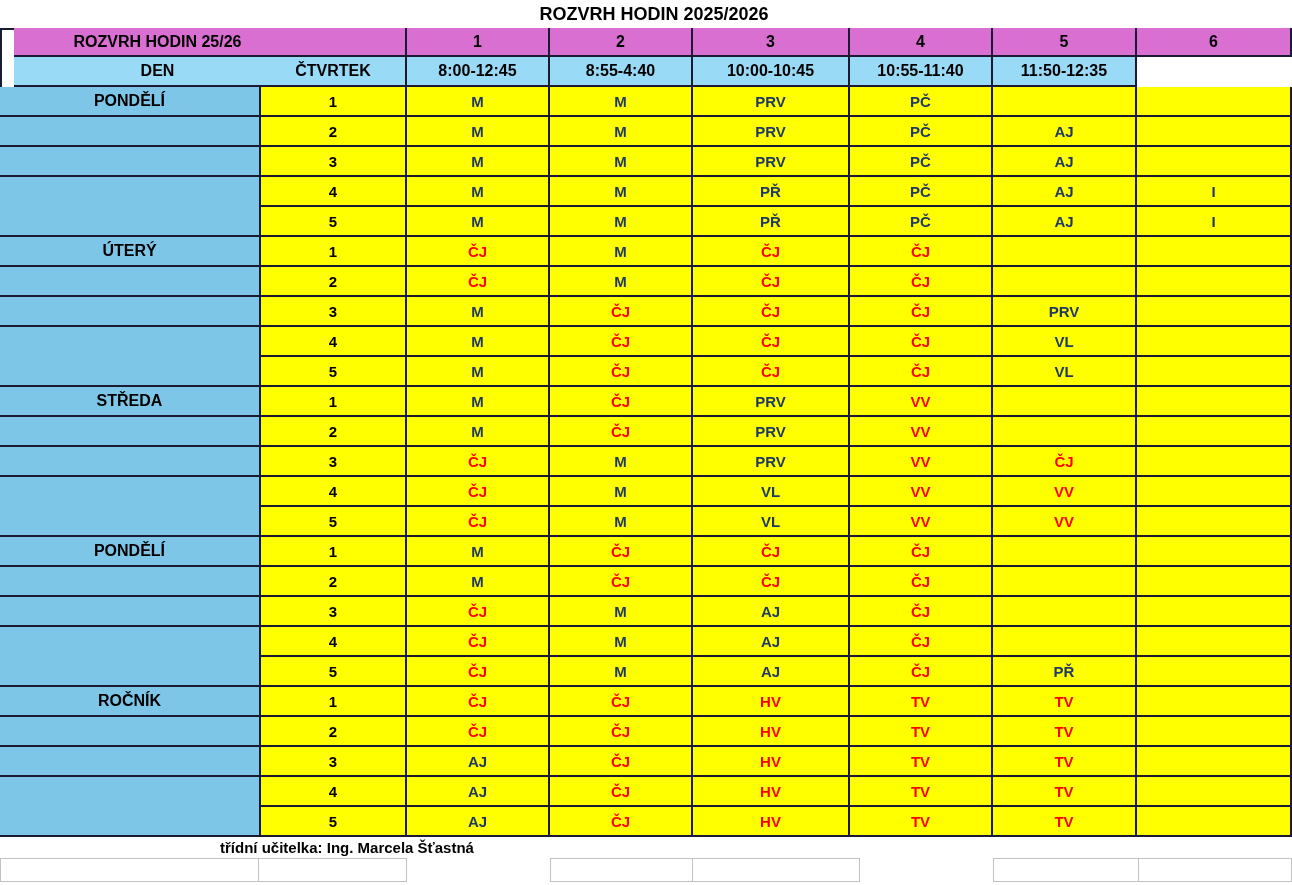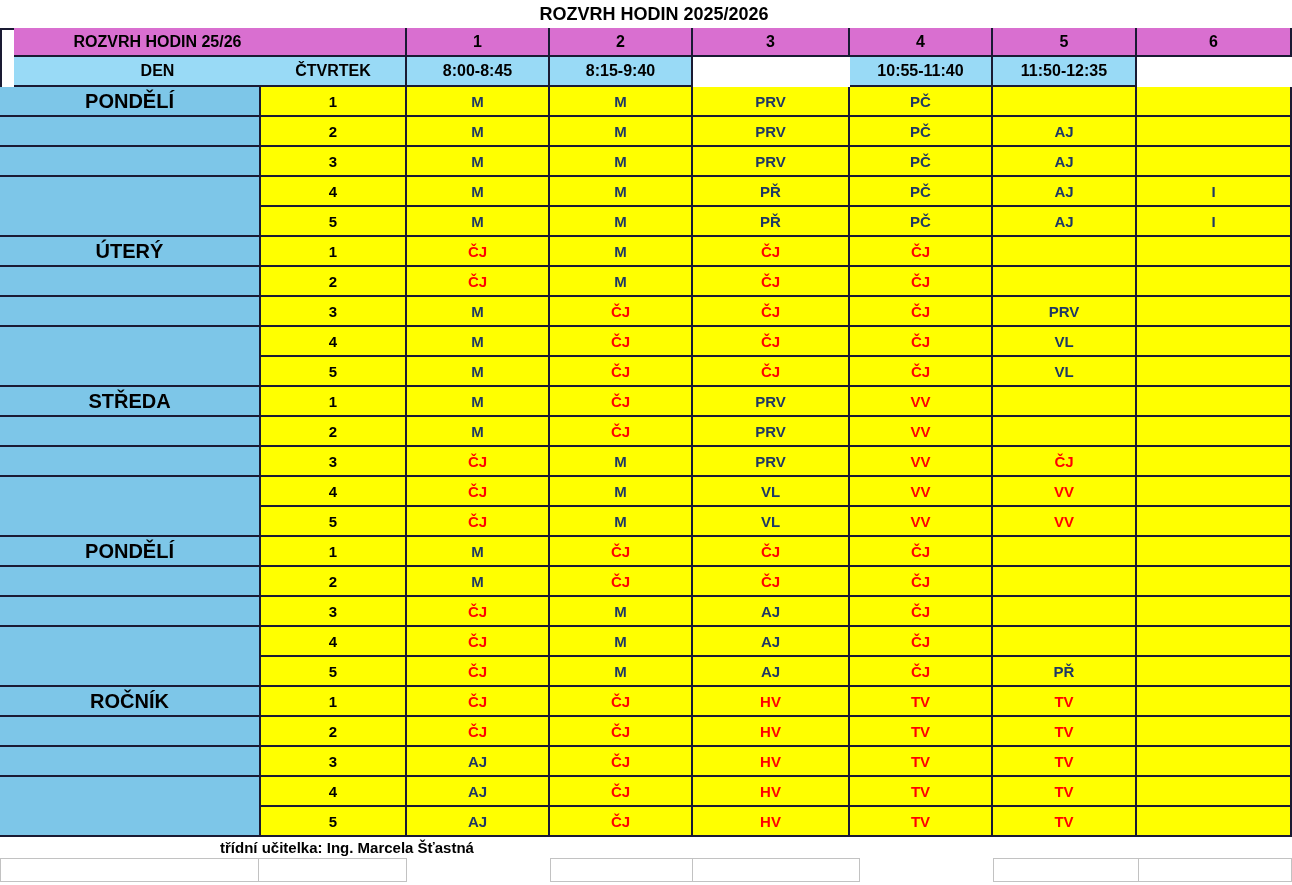--- a/index.html
+++ b/index.html
@@ -20,21 +20,21 @@
   .c6{left:993px;width:144px}.c7{left:1137px;width:155px}
   .rm{top:28px;height:29px}.rb{top:57px;height:30px}
   
   .magenta{background:#D96FD0}
   .hblue{background:#99DAF6}
   .dblue{background:#7DC6E8}
   .yellow{background:#FFFF00}
   .navy{color:#1F3864}
   .red{color:#FF0000}
   .hdr{font-size:16px}
-  .dayname{font-size:20px}
+  .dayname{font-size:16px}
   .footer-row{position:absolute;left:0;top:837px;width:1292px;height:21px;background:#fff;}
   .footer-cell{position:absolute;top:0;height:21px;display:flex;align-items:center;
                justify-content:center;font-weight:bold;font-size:15px;color:#000;}
   .ghost{position:absolute;box-sizing:border-box;border:1px solid #c2c2c2;background:#fff;}
 </style>
 </head>
 <body>
 
 <div class="page">
 
@@ -46,22 +46,23 @@
   <div class="cell magenta hdr rm c1"></div>
   <div class="cell magenta hdr rm c2">1</div>
   <div class="cell magenta hdr rm c3">2</div>
   <div class="cell magenta hdr rm c4">3</div>
   <div class="cell magenta hdr rm c5">4</div>
   <div class="cell magenta hdr rm c6">5</div>
   <div class="cell magenta hdr rm c7">6</div>
 
   <div class="cell hblue hdr rb c0">DEN</div>
   <div class="cell hblue hdr rb c1">ČTVRTEK</div>
-  <div class="cell hblue hdr rb c2">8:00-8:45</div>
-  <div class="cell hblue hdr rb c3">8:15-9:40</div>
+  <div class="cell hblue hdr rb c2">8:00-12:45</div>
+  <div class="cell hblue hdr rb c3">8:55-4:40</div>
+  <div class="cell hblue hdr rb c4">10:00-10:45</div>
   <div class="cell hblue hdr rb c5">10:55-11:40</div>
   <div class="cell hblue hdr rb c6">11:50-12:35</div>
 
   <div id="grid">
       <div class="cell dblue dayname" style="left: 0px; width: 261px; top: 87px; height: 30px;">PONDĚLÍ</div>
       <div class="cell dblue" style="left: 0px; width: 261px; top: 117px; height: 30px;"></div>
       <div class="cell dblue" style="left: 0px; width: 261px; top: 147px; height: 30px;"></div>
       <div class="cell dblue" style="left: 0px; width: 261px; top: 177px; height: 60px;"></div>
       <div class="cell yellow" style="left: 261px; width: 146px; top: 87px; height: 30px;">1</div>
       <div class="cell yellow navy" style="left: 407px; width: 143px; top: 87px; height: 30px;">M</div>

